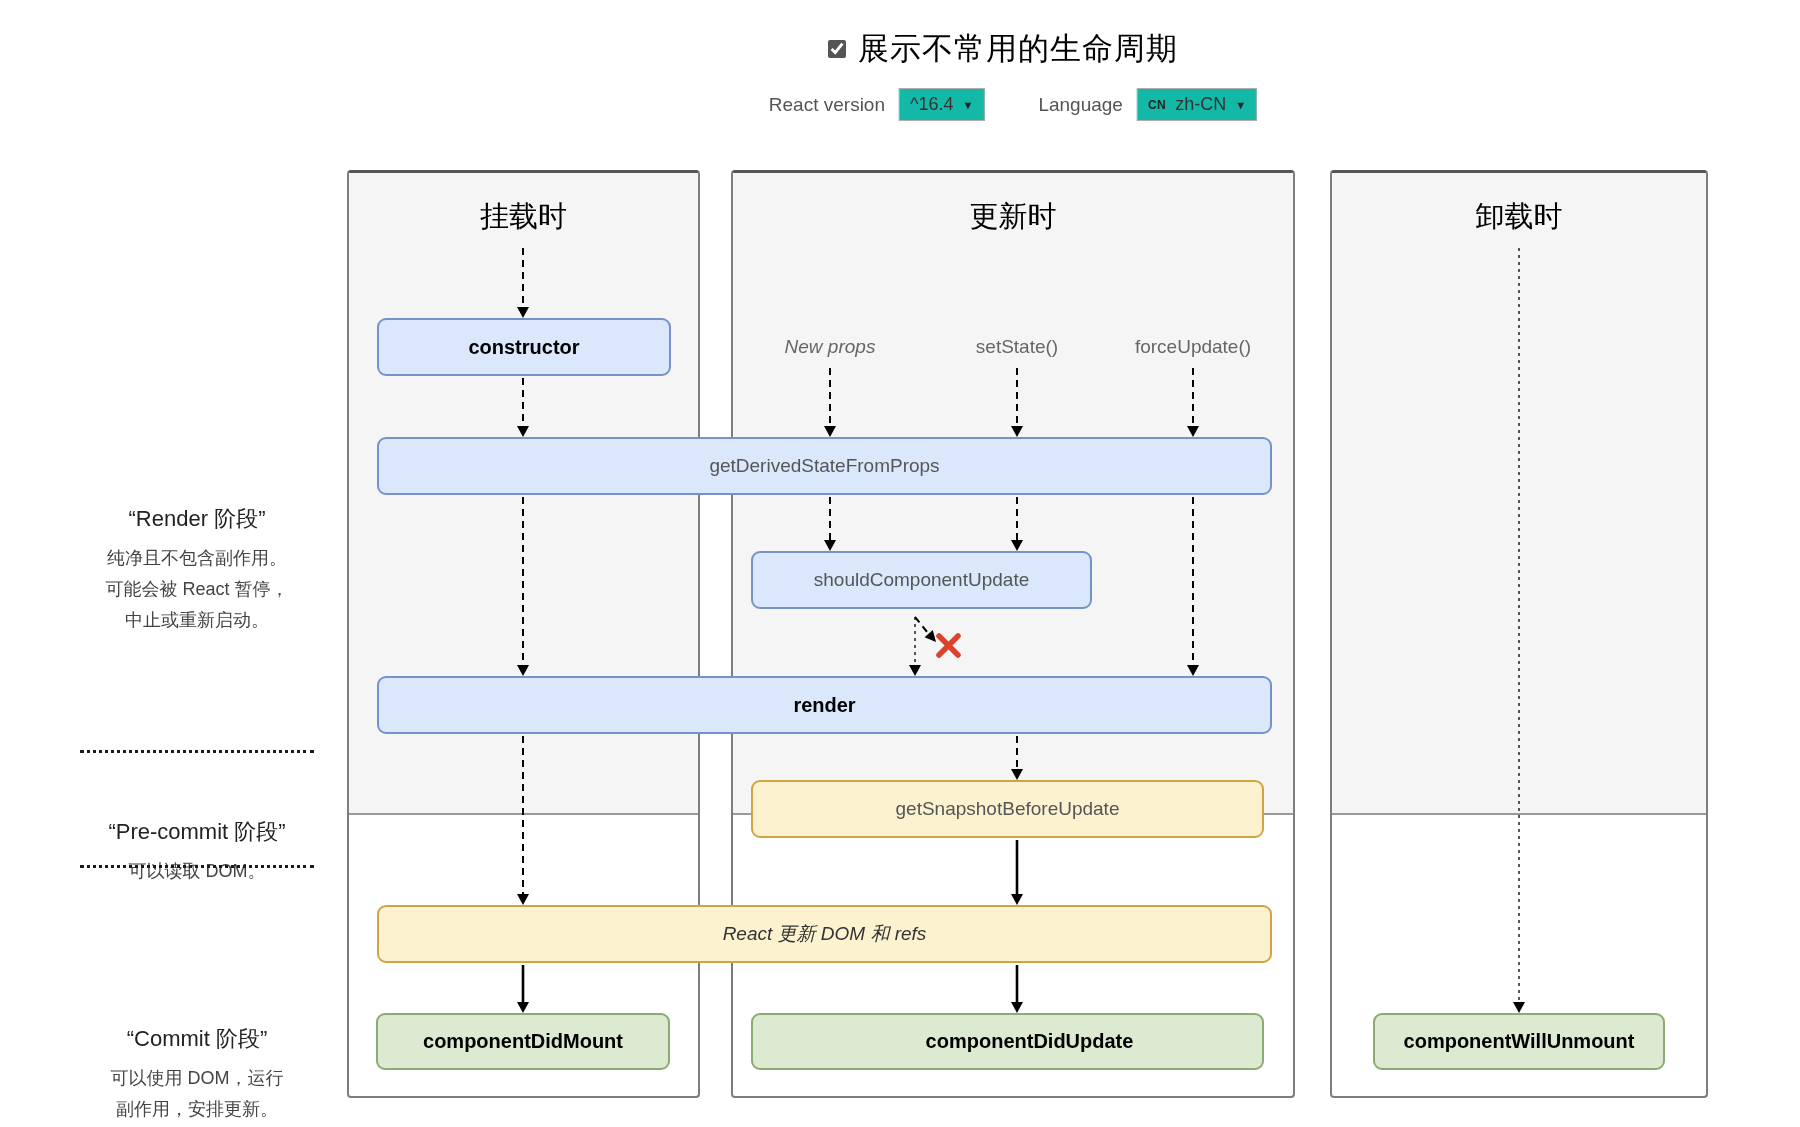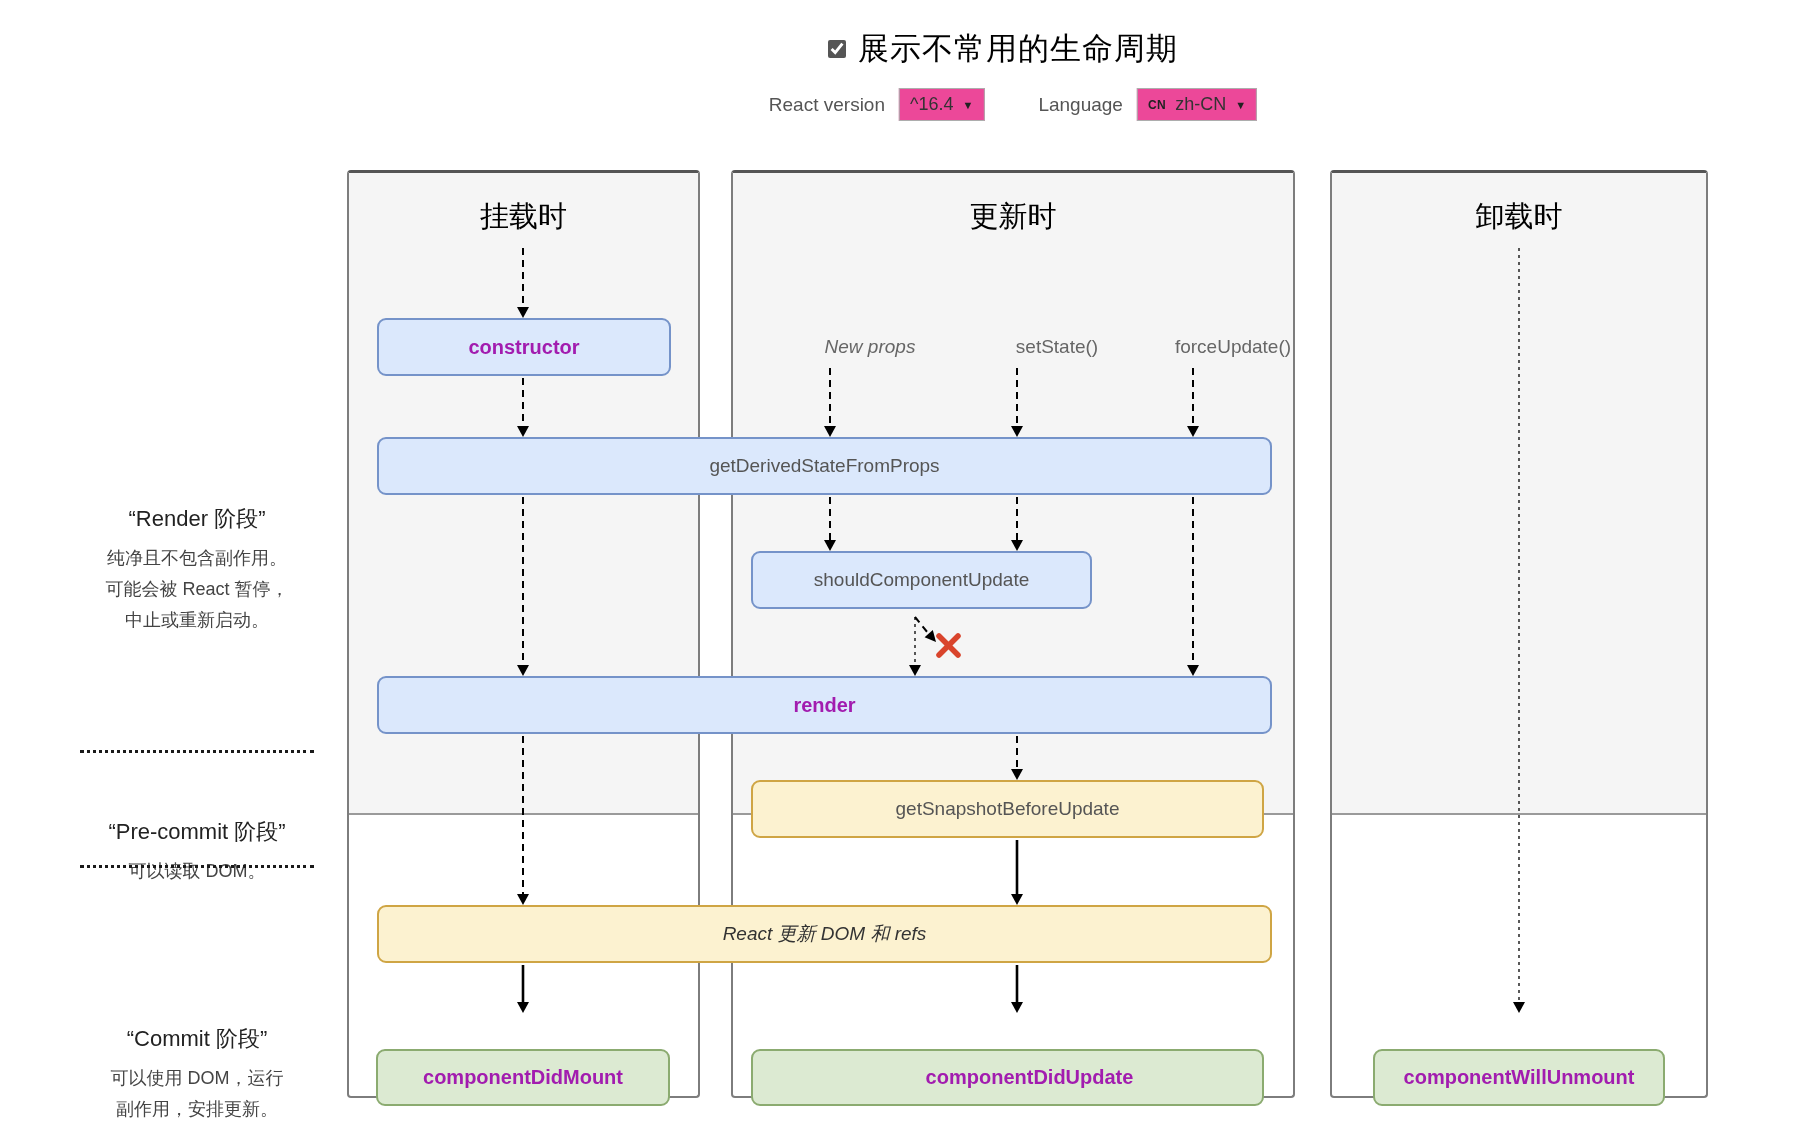--- a/index.html
+++ b/index.html
@@ -9,48 +9,48 @@
   }
   
   .title-row{position:absolute;left:1003px;top:28px;transform:translateX(-50%);
     display:flex;align-items:center;gap:12px;white-space:nowrap;}
   .title-row input{width:18px;height:18px;margin:0;accent-color:#555;}
   .page-title{font-size:31px;color:#000;letter-spacing:1px;text-align:center;}
   .controls-row{position:absolute;left:1013px;top:88px;transform:translateX(-50%);
     display:flex;align-items:center;gap:14px;white-space:nowrap;}
   .ctl-label{font-size:19px;color:#555;}
   .select-box{display:flex;align-items:center;gap:9px;border:1px solid #adadad;
-    background:#ec4899;padding:5px 10px;font-size:18px;color:#333;cursor:default;}
+    background:#14b8a6;padding:5px 10px;font-size:18px;color:#333;cursor:default;}
   .select-box .flag{font-size:12px;font-weight:bold;color:#222;letter-spacing:.5px;}
   .chev{font-size:11px;color:#222;}
   .gap-lg{width:26px;}
   
   .col{position:absolute;top:170px;height:928px;background:#fff;
     border:2px solid #7d7d7d;border-top:3px solid #555;border-radius:4px;box-sizing:border-box;}
   .col-shade{position:absolute;left:0;right:0;top:0;height:640px;background:#f5f5f5;
     border-bottom:2px solid #9a9a9a;}
   .col-title{position:absolute;top:24px;left:0;width:100%;text-align:center;
     font-size:29px;color:#000;}
   
   .phase{position:absolute;left:58px;width:278px;text-align:center;margin-top:44px;}
   .phase-title{font-size:22px;color:#222;margin-bottom:9px;}
   .phase-line{font-size:18px;color:#444;line-height:31px;}
   .phase-sep{position:absolute;left:80px;width:234px;border-top:3px dotted #1a1a1a;height:0;}
   
   .node{position:absolute;box-sizing:border-box;border-radius:9px;border:2px solid;
     display:flex;align-items:center;justify-content:center;font-size:19px;cursor:pointer;}
   .node.blue{background:#dbe8fc;border-color:#7593c9;}
   .node.yellow{background:#fcf2d0;border-color:#cfa544;}
-  .node.green{background:#dcead2;border-color:#8bab70;margin-top:36px;}
-  .node.bold{font-weight:bold;color:#a21caf;font-size:20px;}
+  .node.green{background:#dcead2;border-color:#8bab70;}
+  .node.bold{font-weight:bold;color:#000000;font-size:20px;}
   .node.gray{color:#555;}
   .node.italic{font-style:italic;color:#333;}
   
   .trigger{position:absolute;top:336px;transform:translateX(-50%);font-size:19px;color:#666;
-    white-space:nowrap;margin-left:40px;}
+    white-space:nowrap;}
   .trigger.it{font-style:italic;}
   
   svg.flow{position:absolute;left:0;top:0;pointer-events:none;}
   .dash{stroke:#000;stroke-width:2;stroke-dasharray:7 5;fill:none;}
   .thin{stroke:#000;stroke-width:1.3;stroke-dasharray:3 4;fill:none;}
   .solid{stroke:#000;stroke-width:2.6;fill:none;}
   .head{fill:#000;stroke:none;}
   .xmark{stroke:#d9442c;stroke-width:5.5;stroke-linecap:round;}
 </style>
 </head>

